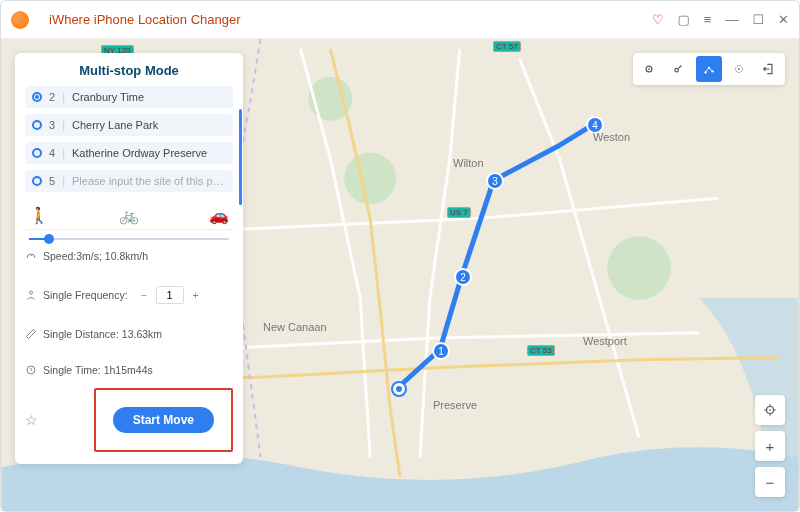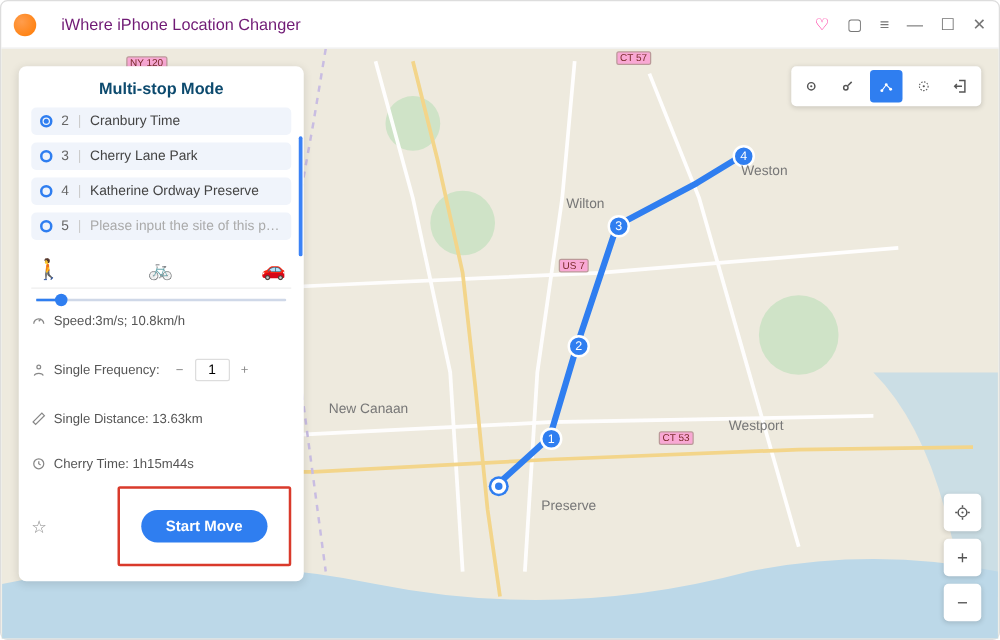--- a/index.html
+++ b/index.html
@@ -1,20 +1,20 @@
 <!DOCTYPE html>
 <html><head>
 <meta charset="utf-8">
 <style>
   * { box-sizing: border-box; margin: 0; padding: 0; font-family: -apple-system, BlinkMacSystemFont, "Segoe UI", Arial, sans-serif; }
   body { width: 800px; height: 512px; overflow: hidden; background: #fff; position: relative; }
   .window { width: 100%; height: 100%; border: 1px solid #ddd; border-radius: 6px; display: flex; flex-direction: column; }
   .titlebar { height: 38px; display: flex; align-items: center; padding: 0 10px; border-bottom: 1px solid #eee; }
   .logo { width: 18px; height: 18px; border-radius: 50%; background: radial-gradient(circle at 35% 35%, #ff9d4d, #ff7a00); margin-right: 8px; }
-  .title { font-size: 13px; color: #701a75; flex: 1; padding-left: 12px; }
+  .title { font-size: 13px; color: #c2410c; flex: 1; padding-left: 12px; }
   .titlebar-icons { display: flex; gap: 14px; align-items: center; color: #777; }
   .titlebar-icons span, .titlebar-icons svg { font-size: 13px; cursor: default; }
   .heart { color: #f08; }
   .content { flex: 1; position: relative; overflow: hidden; }
   .map { position: absolute; inset: 0; background: #e8e6dc; }
   .map svg { width: 100%; height: 100%; }
   .panel { position: absolute; left: 14px; top: 14px; width: 228px; background: #fff; border-radius: 6px; box-shadow: 0 2px 8px rgba(0,0,0,0.12); padding: 10px 10px 12px 10px; display: flex; flex-direction: column; }
   .panel-title { text-align: center; font-weight: 700; font-size: 13px; color: #0c4a6e; margin-bottom: 8px; }
   .scrollbar { position: absolute; right: 1px; top: 56px; width: 3px; height: 96px; background: #3b82f6; border-radius: 2px; }
   .stops { display: flex; flex-direction: column; gap: 6px; }
@@ -37,21 +37,21 @@
   .panel-footer { display: flex; align-items: center; justify-content: space-between; margin-top: 12px; }
   .star { font-size: 14px; color: #888; }
   .start-btn { background: #2f7ef0; color: #fff; border: none; border-radius: 14px; padding: 6px 20px; font-size: 12px; font-weight: 600; }
   .start-wrap { border: 2px solid #d93a2b; padding: 17px; border-radius: 2px; }
   .mode-toolbar { position: absolute; right: 14px; top: 14px; display: flex; gap: 4px; background: #fff; border-radius: 4px; padding: 3px; box-shadow: 0 1px 4px rgba(0,0,0,0.15); }
   .mode-cell { width: 26px; height: 26px; display: flex; align-items: center; justify-content: center; border-radius: 3px; }
   .mode-cell.active { background: #2f7ef0; color: #fff; }
   .zoom-ctl { position: absolute; right: 14px; bottom: 14px; display: flex; flex-direction: column; gap: 6px; }
   .zoom-btn { width: 30px; height: 30px; background: #fff; border-radius: 4px; box-shadow: 0 1px 4px rgba(0,0,0,0.15); display: flex; align-items: center; justify-content: center; font-size: 15px; color: #555; }
   .map-label { position: absolute; font-size: 11px; color: #777; pointer-events: none; }
-  .map-shield { position: absolute; font-size: 8px; color: #7a2a2a; border: 1px solid #b99; background: #f9a8d4; padding: 0 2px; border-radius: 2px; pointer-events: none; }
+  .map-shield { position: absolute; font-size: 8px; color: #7a2a2a; border: 1px solid #b99; background: #14b8a6; padding: 0 2px; border-radius: 2px; pointer-events: none; }
   .route-node { position: absolute; width: 18px; height: 18px; background: #2f7ef0; color: #fff; border-radius: 50%; display: flex; align-items: center; justify-content: center; font-size: 10px; border: 2px solid #fff; transform: translate(-50%,-50%); }
   .route-start { position: absolute; width: 12px; height: 12px; background: #2f7ef0; border: 3px solid #fff; border-radius: 50%; box-shadow: 0 0 0 2px #2f7ef0; transform: translate(-50%,-50%); }
   svg.ico { width: 12px; height: 12px; }
 </style>
 </head>
 <body>
 
 <div class="window">
   <div class="titlebar">
     <div class="logo"></div>
@@ -187,21 +187,21 @@
           <svg class="ico" viewBox="0 0 24 24">
               <path d="M3 17L17 3l4 4L7 21z" fill="none" stroke="#888" stroke-width="2"></path>
             </svg>
           <span>Single Distance: 13.63km</span>
         </div>
         <div class="stat-row">
           <svg class="ico" viewBox="0 0 24 24">
               <circle cx="12" cy="12" r="8" fill="none" stroke="#888" stroke-width="2"></circle>
               <path d="M12 8v4l3 2" fill="none" stroke="#888" stroke-width="2"></path>
             </svg>
-          <span>Cherry Time: 1h15m44s</span>
+          <span>Single Time: 1h15m44s</span>
         </div>
       </div>
 
       <div class="panel-footer">
         <span class="star">☆</span>
         <span class="start-wrap">
           <button class="start-btn">Start Move</button>
         </span>
       </div>
     </div>

